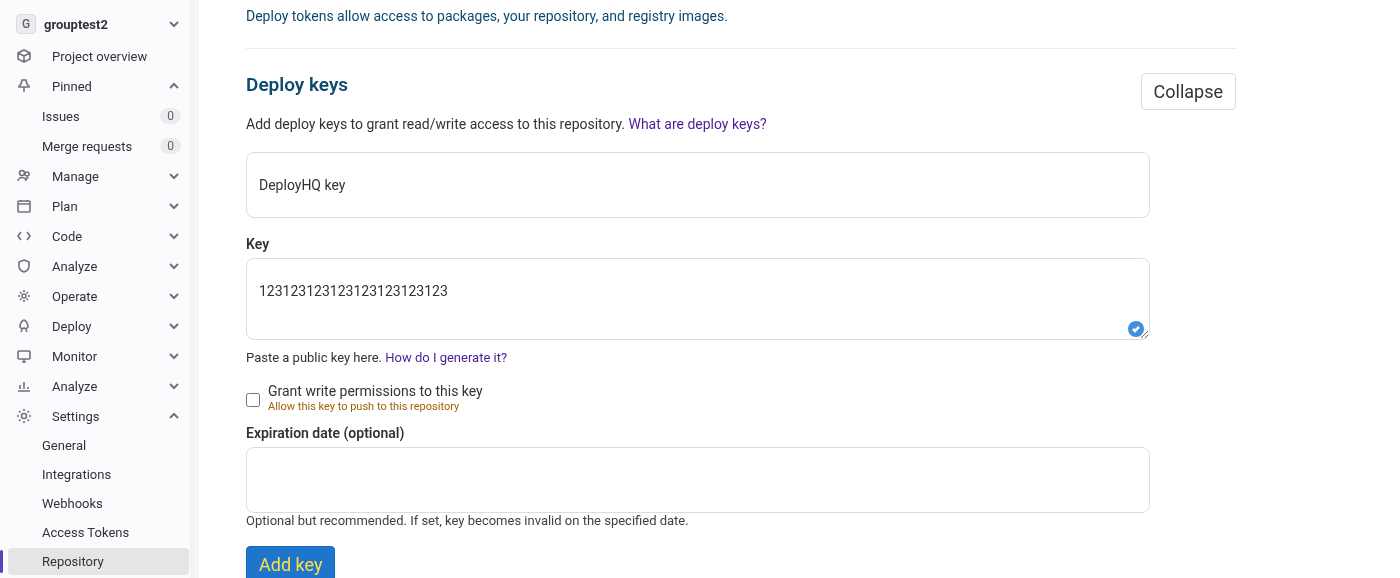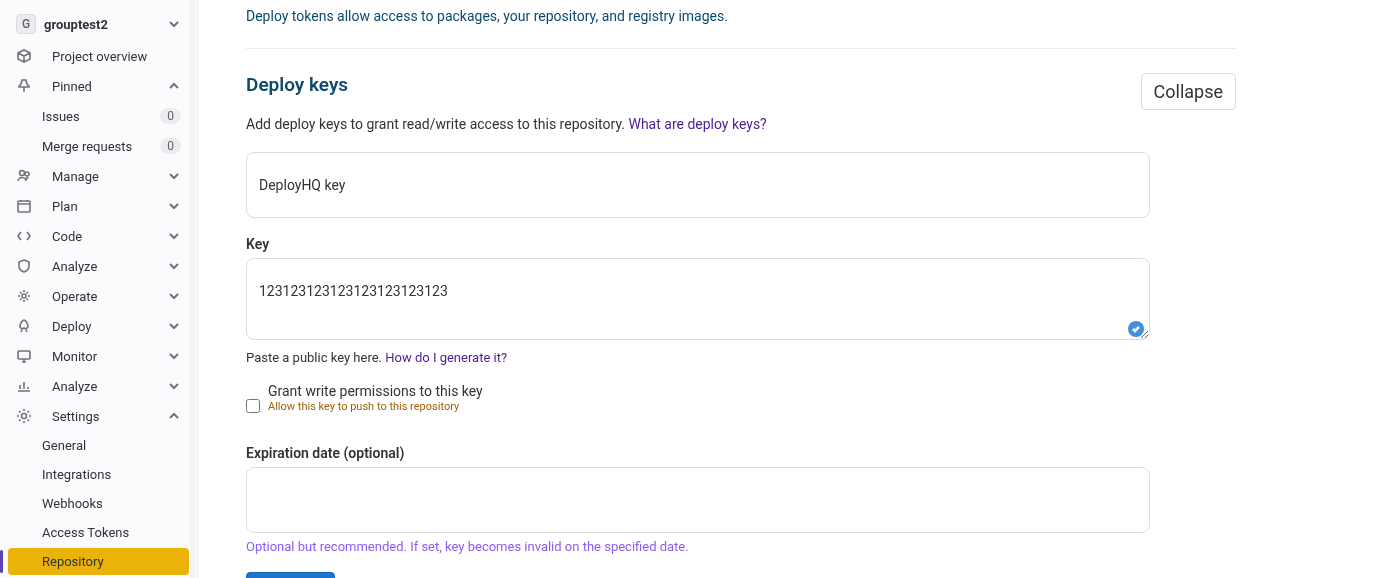--- a/index.html
+++ b/index.html
@@ -62,21 +62,21 @@
       gap: 20px;
       cursor: pointer;
       color: #333238;
       margin-top: 2px;
       font-size: 13px;
     }
     .sidebar-item.sub {
       padding-left: 34px;
     }
     .sidebar-item.active {
-      background: #eab308;
+      background: #e5e5e5;
       position: relative;
       align-items: flex-end;
     }
     .sidebar-item.active::before {
       content: "";
       position: absolute;
       left: -8px;
       top: 2px;
       bottom: 2px;
       width: 3px;
@@ -177,23 +177,23 @@
       bottom: 6px;
       width: 16px;
       height: 16px;
       border-radius: 50%;
       background: #428fdc;
       display: flex;
       align-items: center;
       justify-content: center;
     }
     .textarea-check svg { width: 10px; height: 10px; stroke: #fff; stroke-width: 2.5; fill: none; }
-    .hint { color: #8b5cf6; font-size: 13px; margin-top: 6px; }
-    
-    .checkbox-group { display: flex; gap: 8px; align-items: flex-end; margin-bottom: 32px; }
+    .hint { color: #404040; font-size: 13px; margin-top: 0; }
+    
+    .checkbox-group { display: flex; gap: 8px; align-items: center; margin-bottom: 12px; }
     .checkbox-group input { margin-top: 3px; width: 14px; height: 14px; }
     .checkbox-label { font-size: 14px; }
     .checkbox-sub { color: #a16207; font-size: 11px; margin-top: 1px; }
     
     .tabs {
       display: flex;
       border-bottom: 1px solid #ececef;
       margin-top: 24px;
       gap: 28px;
       max-width: 904px;

